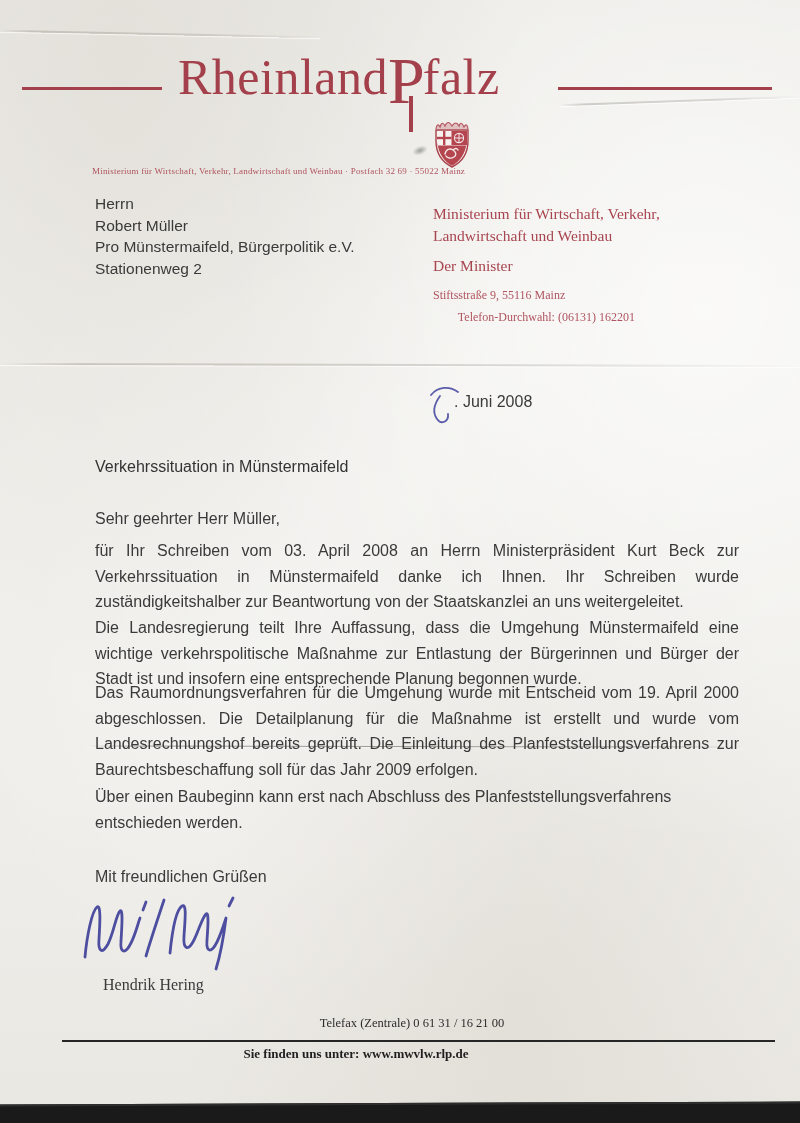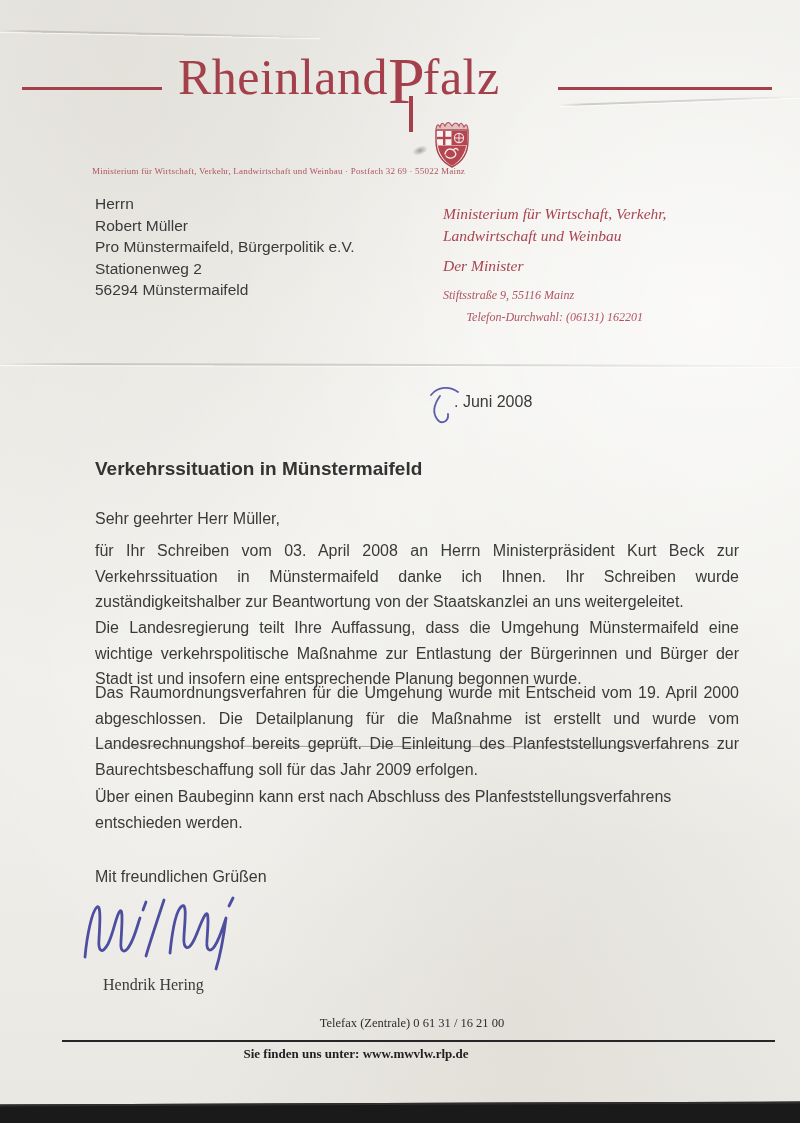--- a/index.html
+++ b/index.html
@@ -17,32 +17,32 @@
   .crease{position:absolute;height:2px;pointer-events:none;
     background:linear-gradient(90deg, rgba(150,145,135,0) 0%, rgba(150,145,135,0.40) 10%, rgba(150,145,135,0.30) 65%, rgba(150,145,135,0) 100%);
     box-shadow:0 1px 1px rgba(255,255,255,0.75);}
   .crease.dark{background:linear-gradient(90deg, rgba(105,100,92,0) 0%, rgba(105,100,92,0.62) 8%, rgba(105,100,92,0.55) 85%, rgba(105,100,92,0) 100%);height:1px;box-shadow:0 1px 2px rgba(255,255,255,0.6);}
   .rule{position:absolute;background:#a4404b;height:3px;}
   .wordmark{position:absolute;left:178px;top:48px;font-family:"Liberation Serif",serif;color:#a4404b;font-size:50px;letter-spacing:0.5px;line-height:1;white-space:nowrap;}
   .wordmark .bigP{font-size:66px;vertical-align:-9px;letter-spacing:-2px;}
   .p-stem{position:absolute;left:409px;top:96px;width:4px;height:36px;background:#a4404b;}
   .sender-line{position:absolute;left:92px;top:166px;font-family:"Liberation Serif",serif;font-size:9px;color:#b05560;letter-spacing:0.2px;}
   .recipient{position:absolute;left:95px;top:193px;font-size:15.5px;line-height:21.5px;color:#3a3a3a;}
-  .ministry{position:absolute;left:443px;top:203px;font-family:"Liberation Serif",serif;color:#a8444f;font-style:italic;}
+  .ministry{position:absolute;left:433px;top:203px;font-family:"Liberation Serif",serif;color:#a8444f;}
   .ministry .name{font-size:15.5px;line-height:22px;}
   .ministry .role{font-size:15.5px;margin-top:10px;}
   .ministry .small{font-size:12px;margin-top:13px;color:#b05560;}
   .ministry .small2{font-size:12px;margin-top:7px;color:#b05560;text-align:center;}
   .coa{position:absolute;left:431px;top:118px;}
   .smudge{position:absolute;left:412px;top:146px;width:16px;height:9px;border-radius:50%;
     background:radial-gradient(ellipse, rgba(90,95,90,0.55), rgba(90,95,90,0) 70%);transform:rotate(-20deg);}
   .dateline{position:absolute;left:428px;top:383px;height:40px;}
   .date-svg{position:absolute;left:0;top:0;}
   .date-text{position:absolute;left:26px;top:10px;font-size:16px;color:#3a3a3a;white-space:nowrap;}
-  .subject{position:absolute;left:95px;top:458px;font-size:19px;font-weight:bold;color:#333;}
+  .subject{position:absolute;left:95px;top:458px;font-size:16px;font-weight:normal;color:#333;}
   .salutation{position:absolute;left:95px;top:510px;font-size:16px;color:#3a3a3a;}
   .body-par{position:absolute;left:95px;width:644px;margin:0;font-size:16px;line-height:25.5px;color:#3a3a3a;text-align:justify;}
   .p1{top:538px;}
   .p2{top:615px;}
   .p3{top:680px;}
   .p4{top:784px;text-align:left;}
   .greeting{position:absolute;left:95px;top:868px;font-size:16px;color:#3a3a3a;}
   .signature{position:absolute;left:75px;top:893px;}
   .signer{position:absolute;left:103px;top:976px;font-size:16px;color:#3a3a3a;font-family:Liberation Serif, serif;}
   .fax{position:absolute;left:12px;top:1016px;width:800px;text-align:center;font-family:"Liberation Serif",serif;font-size:12.5px;color:#2c2c2c;}
@@ -85,21 +85,20 @@
   </div>
   <div class="smudge"></div>
 
   <div class="sender-line">Ministerium für Wirtschaft, Verkehr, Landwirtschaft und Weinbau · Postfach 32 69 · 55022 Mainz</div>
 
   <div class="recipient">
     <div>Herrn</div>
     <div>Robert Müller</div>
     <div>Pro Münstermaifeld, Bürgerpolitik e.V.</div>
     <div>Stationenweg 2</div>
-    <div>56294 Münstermaifeld</div>
   </div>
 
   <div class="ministry">
     <div class="name">Ministerium für Wirtschaft, Verkehr,</div>
     <div class="name">Landwirtschaft und Weinbau</div>
     <div class="role">Der Minister</div>
     <div class="small">Stiftsstraße 9, 55116 Mainz</div>
     <div class="small2">Telefon-Durchwahl: (06131) 162201</div>
   </div>
 

